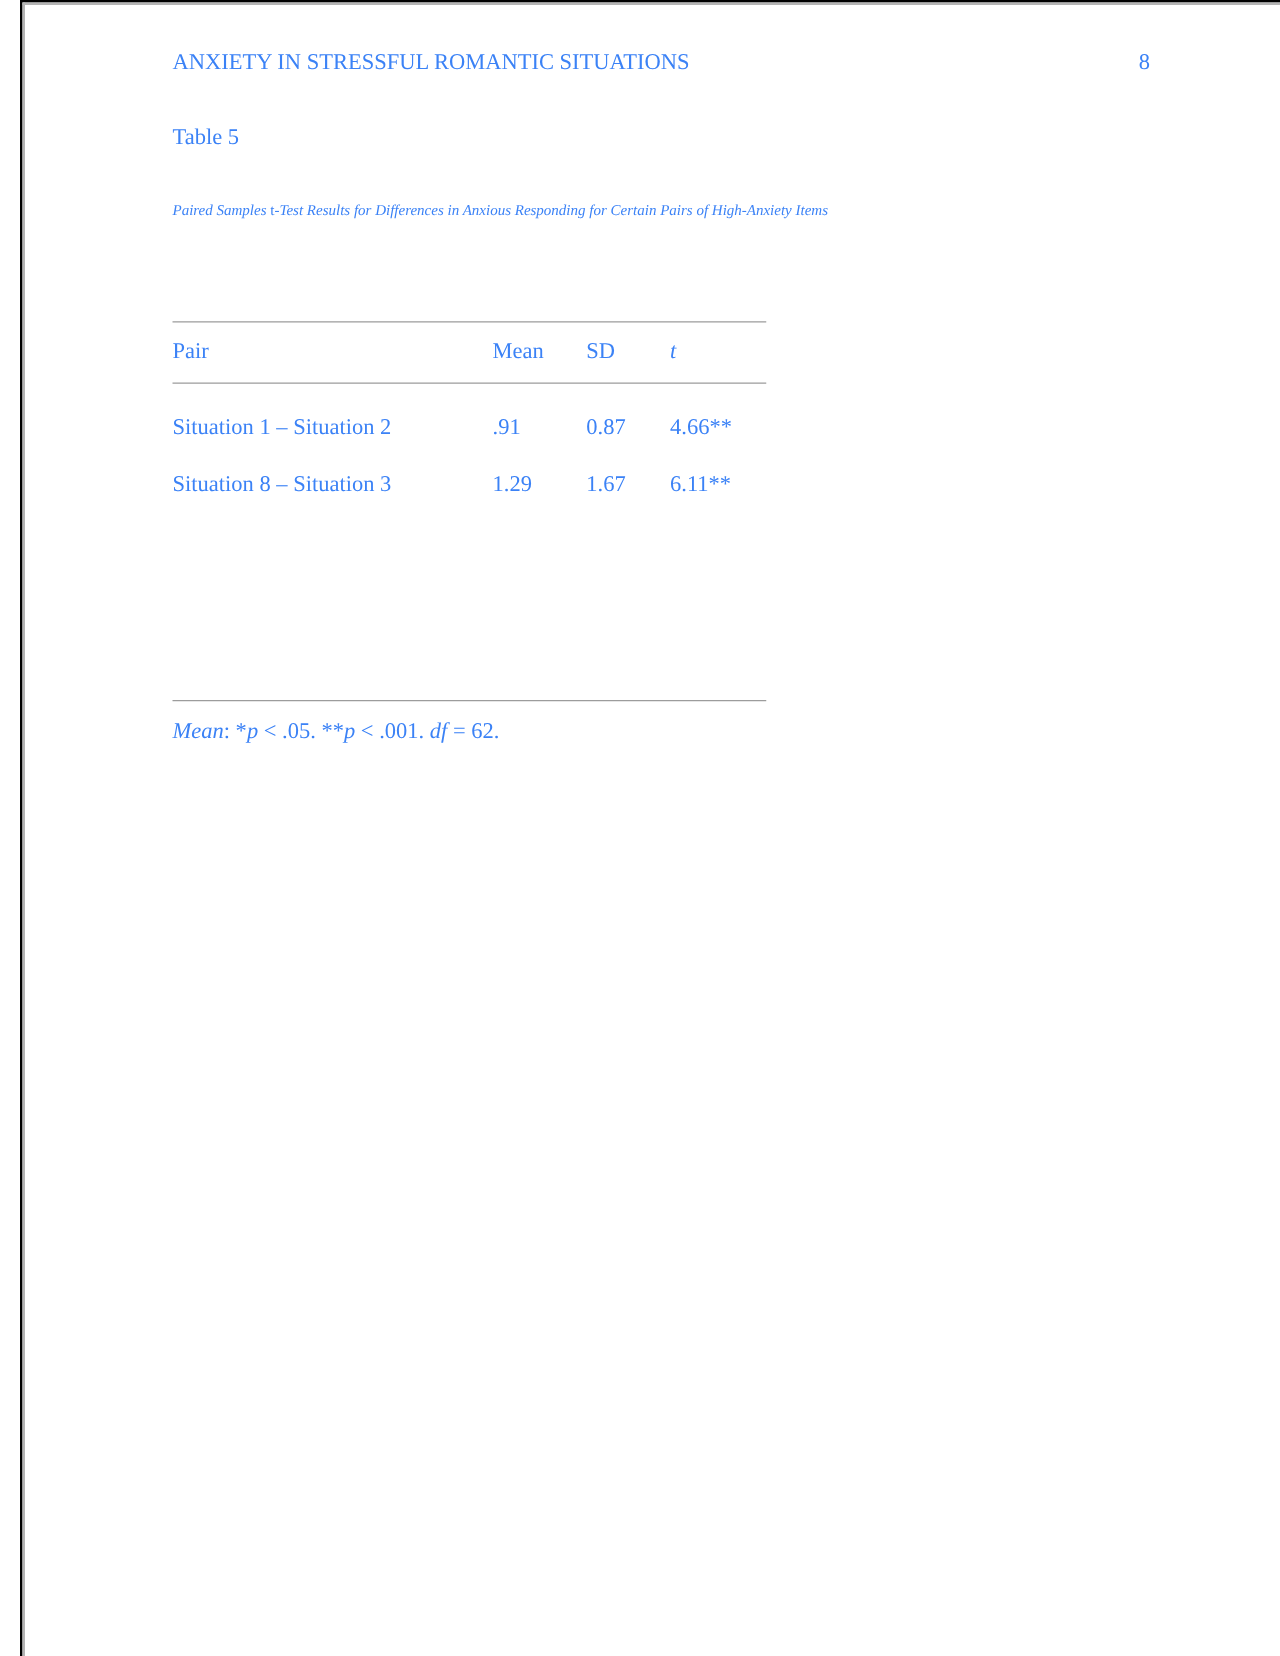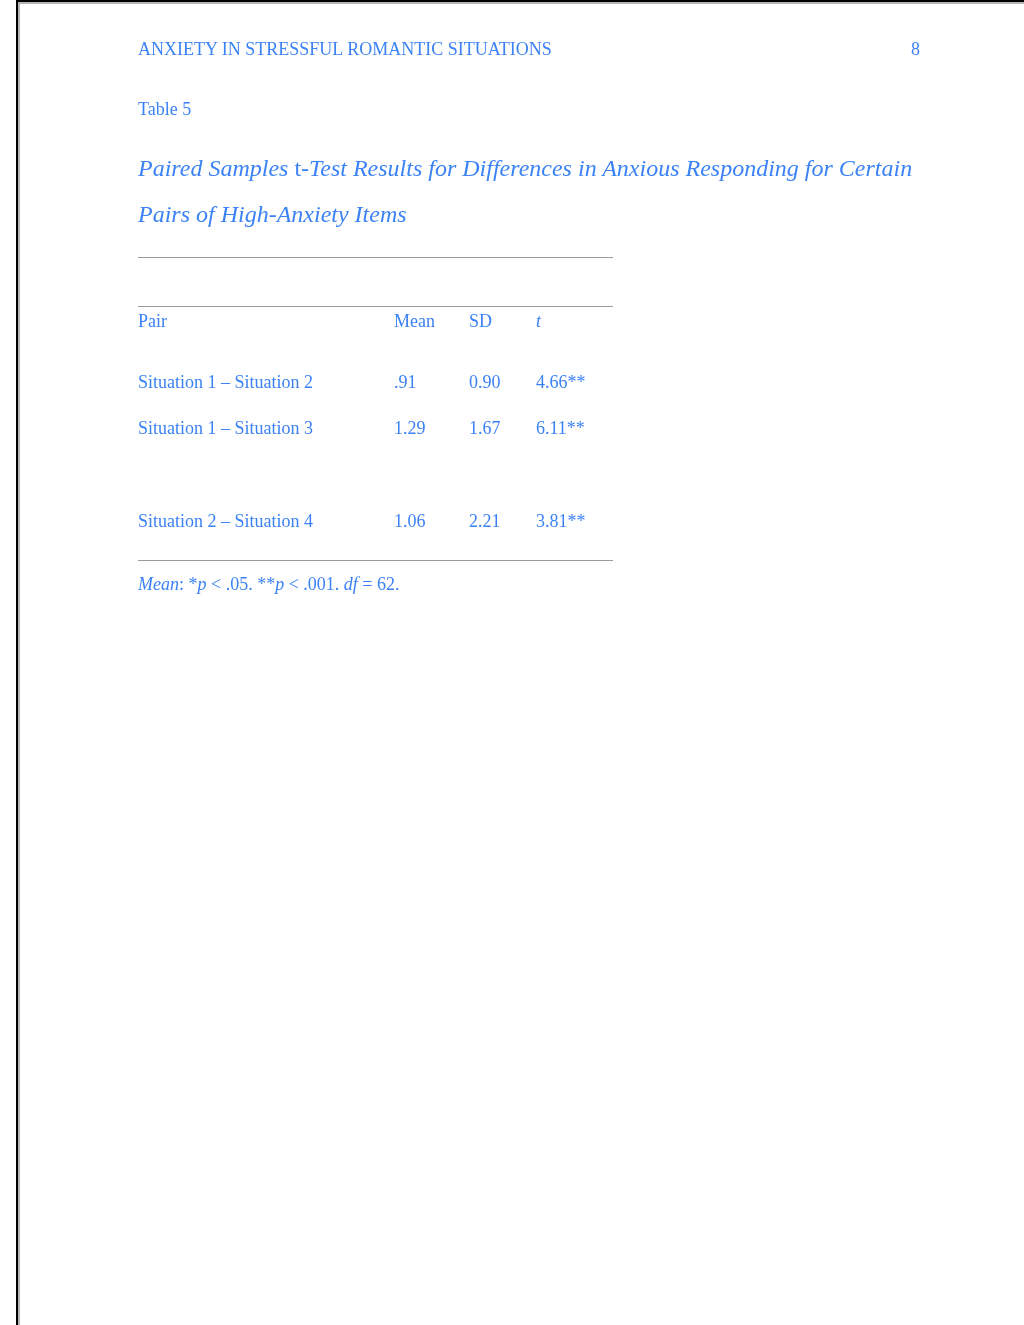--- a/index.html
+++ b/index.html
@@ -7,24 +7,24 @@
   .page {
     position:absolute; left:16px; top:0; width:1022px; height:1323px;
     border:2px solid #000000; box-sizing:content-box; background:#fff;
     font-family:"Liberation Serif","DejaVu Serif",serif; color:#3b82f6;
   }
   .page::before { content:""; position:absolute; left:0; top:0; width:2px; height:100%; background:#b4b4b4; }
   .page::after { content:""; position:absolute; left:0; top:0; width:100%; height:2px; background:#b4b4b4; }
   .running-head { position:absolute; left:120px; top:37px; font-size:18px; letter-spacing:0; }
   .page-number { position:absolute; left:893px; top:37px; font-size:18px; }
   .table-label { position:absolute; left:120px; top:97px; font-size:18px; }
-  .table-title { position:absolute; left:120px; top:143px; width:790px; font-size:24px; font-style:italic; line-height:46px; }
+  .table-title { position:absolute; left:120px; top:143px; width:790px; font-size:12px; font-style:italic; line-height:46px; }
   .table-title .roman { font-style:normal; }
   .rule { position:absolute; left:120px; width:475px; height:1px; background:#9c9c9c; }
-  .row { position:absolute; left:120px; width:475px; height:24px; font-size:18px;margin-top:41px; }
+  .row { position:absolute; left:120px; width:475px; height:24px; font-size:18px; }
   .cell { position:absolute; top:0; white-space:nowrap; }
   .c-pair { left:0; }
   .c-mean { left:256px;font-family:Liberation Serif, serif; }
   .c-sd { left:331px;text-align:center; }
   .c-t { left:398px; }
   .italic { font-style:italic; }
   .note { position:absolute; left:120px; top:572px; font-size:18px; white-space:nowrap; }
 </style>
 </head>
 <body>
@@ -43,32 +43,26 @@
     <span class="cell c-mean">Mean</span>
     <span class="cell c-sd">SD</span>
     <span class="cell c-t italic">t</span>
   </div>
 
   <div class="rule" style="top:304px;"></div>
 
   <div class="row" style="top:329px;">
     <span class="cell c-pair">Situation 1 – Situation 2</span>
     <span class="cell c-mean">.91</span>
-    <span class="cell c-sd">0.90</span>
+    <span class="cell c-sd">0.87</span>
     <span class="cell c-t">4.66**</span>
   </div>
   <div class="row" style="top:375px;">
-    <span class="cell c-pair">Situation 1 – Situation 3</span>
+    <span class="cell c-pair">Situation 8 – Situation 3</span>
     <span class="cell c-mean">1.29</span>
     <span class="cell c-sd">1.67</span>
     <span class="cell c-t">6.11**</span>
-  </div>
-  <div class="row" style="top:468px;">
-    <span class="cell c-pair">Situation 2 – Situation 4</span>
-    <span class="cell c-mean">1.06</span>
-    <span class="cell c-sd">2.21</span>
-    <span class="cell c-t">3.81**</span>
   </div>
 
   <div class="rule" style="top:558px;"></div>
 
   <div class="note"><span class="italic">Mean</span><span>: *</span><span class="italic">p</span><span> &lt; .05. **</span><span class="italic">p</span><span> &lt; .001. </span><span class="italic">df</span><span> = 62.</span></div>
 </div>
 
 </body></html>

